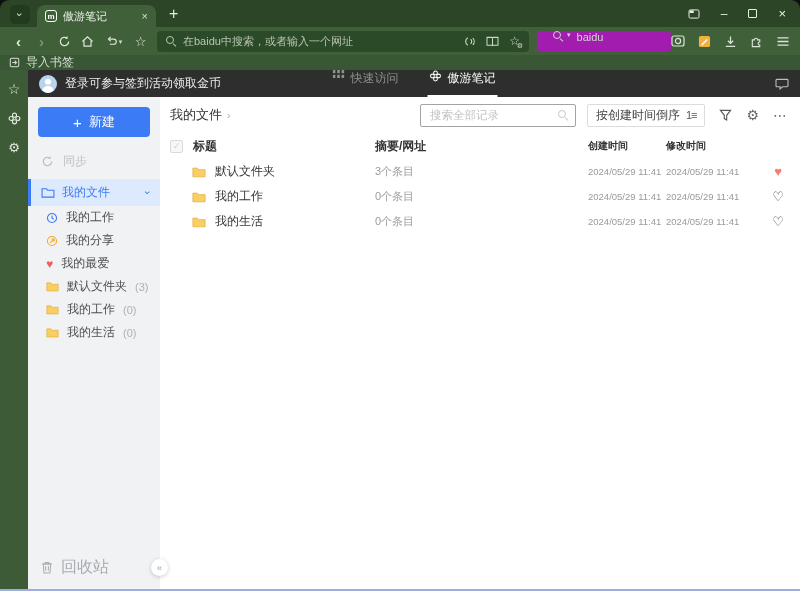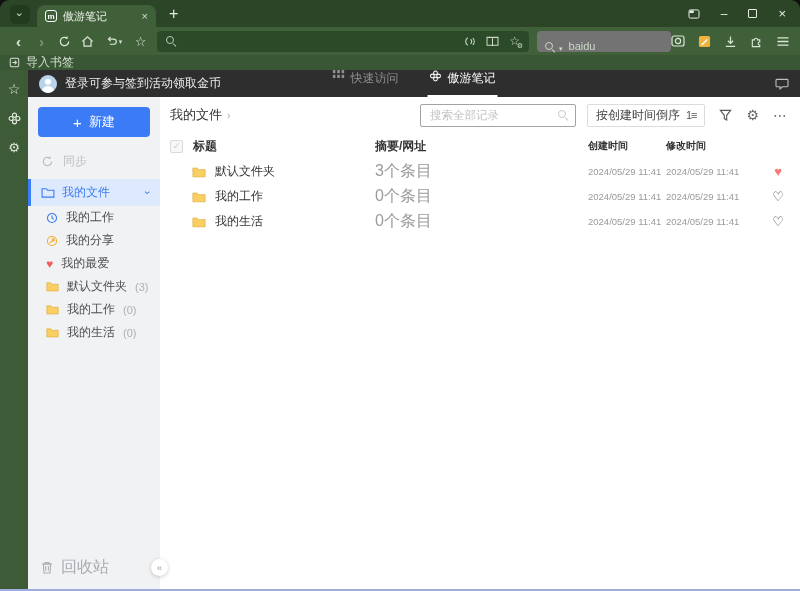--- a/index.html
+++ b/index.html
@@ -30,21 +30,21 @@
   .caret{font-size:7px;line-height:1;color:#cfdcca;}
   .star-glyph{font-size:13px;}
   .addressbar{margin-left:5px;width:372px;height:21px;background:#2b4a28;border-radius:4px;display:flex;align-items:center;padding:0 9px;gap:7px;color:#b9c6b3;}
   .mag{position:relative;width:10px;height:10px;flex:0 0 10px;}
   .mag::before{content:"";position:absolute;left:0;top:0;width:6px;height:6px;border:1.3px solid currentColor;border-radius:50%;}
   .mag::after{content:"";position:absolute;left:7px;top:7px;width:3.6px;height:1.4px;background:currentColor;transform:rotate(45deg);transform-origin:left center;}
   .addr-text{font-size:11px;white-space:nowrap;}
   .addr-icons{margin-left:auto;display:flex;align-items:center;gap:10px;color:#cdd8c8;}
   .stargear{position:relative;font-size:12px;line-height:1;}
   .stargear .mini-gear{position:absolute;right:-3px;bottom:-2px;font-size:7px;}
-  .searchbox{margin-left:8px;width:134px;height:21px;background:#737373;border-radius:4px;display:flex;align-items:flex-end;padding:0 8px;gap:4px;color:#ccd7c7;}
+  .searchbox{margin-left:8px;width:134px;height:21px;background:#a21caf;border-radius:4px;display:flex;align-items:flex-start;padding:0 16px;gap:4px;color:#ccd7c7;}
   .search-val{font-size:11px;margin-left:2px;}
   .tb-right{margin-left:auto;display:flex;align-items:center;gap:13px;padding-right:3px;}
 
   
   .bookmarksbar{height:15px;background:#3a5735;display:flex;align-items:center;padding:0 9px;gap:6px;color:#d6dfd1;flex:0 0 15px;}
   .bm-label{font-size:12px;}
 
   
   .page{flex:1;display:flex;min-height:0;}
   .rail{width:28px;background:#3d5b37;display:flex;flex-direction:column;align-items:center;padding-top:11px;gap:15px;color:#e2e9dd;flex:0 0 28px;}
@@ -91,21 +91,21 @@
   .col2{width:213px;}
   .col3{width:78px;}
   .col4{flex:1;}
   .checkbox{width:13px;height:13px;border:1px solid #dadada;background:#f7f7f7;border-radius:2px;color:#cfcfcf;font-size:9px;display:flex;align-items:center;justify-content:center;cursor:pointer;}
   .hdr-label{font-weight:bold;}
   .col3.hdr-label,.col4.hdr-label{font-size:10px;}
 
   .trow{height:25px;display:flex;align-items:center;font-size:12px;color:#333;cursor:pointer;}
   .trow .col1{padding-left:22px;gap:9px;}
   .row-title{white-space:nowrap;}
-  .summary{font-size:16px;color:#9b9b9b;}
+  .summary{font-size:11px;color:#9b9b9b;}
   .date{font-size:9.5px;color:#9a9a9a;}
   .heart{width:20px;text-align:center;font-size:13px;line-height:1;cursor:pointer;}
   .heart.filled{color:#f87b73;}
   .heart.outline{color:#4f4f4f;}
 
   svg{display:block;}
 </style>
 </head>
 <body>
 
@@ -153,20 +153,21 @@
       <svg width="12" height="12" viewBox="0 0 14 14" fill="none" stroke="currentColor" stroke-width="1.3">
           <path d="M3 4.8h6a3 3 0 0 1 0 6H4.5"></path>
           <path d="M5.4 2.3 2.9 4.8l2.5 2.5"></path>
         </svg>
       <span class="caret">▾</span>
     </span>
     <span class="nav star-glyph">☆</span>
 
     <div class="addressbar">
       <span class="mag"></span>
+      <span class="addr-text">在baidu中搜索，或者输入一个网址</span>
       <span class="addr-icons">
         <span>
           <svg width="13" height="13" viewBox="0 0 14 14" fill="none" stroke="currentColor" stroke-width="1.2">
               <path d="M5.2 3a4.6 4.6 0 0 0 0 8"></path>
               <path d="M8.2 4.6a3 3 0 0 1 0 4.8"></path>
               <path d="M10.6 3.4a5.2 5.2 0 0 1 0 7.2"></path>
             </svg>
         </span>
         <span>
           <svg width="13" height="11" viewBox="0 0 14 12" fill="none" stroke="currentColor" stroke-width="1.1">

